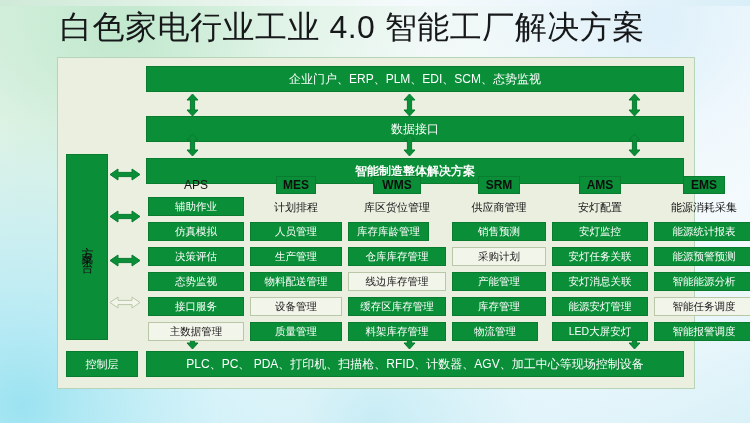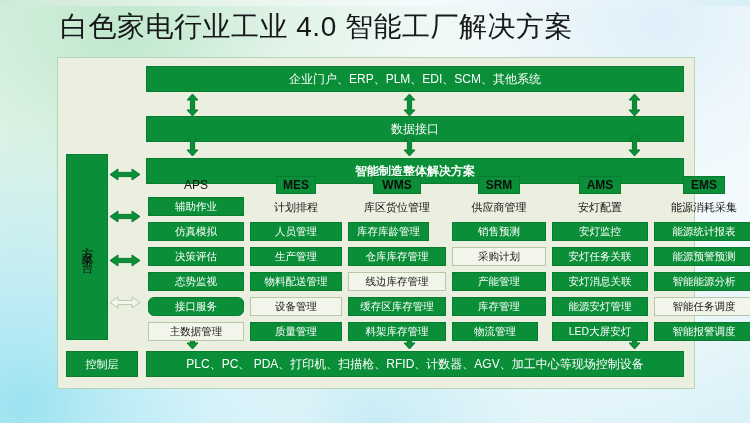--- a/index.html
+++ b/index.html
@@ -32,21 +32,21 @@
     left:0; right:0; top:0; height:6px;
     background:linear-gradient(90deg,#cfe9d8 0%,#e6f3ea 25%,#f6fbfd 55%,#e8f4fb 80%,#d7eef7 100%);
     opacity:.9;
   }
 
   
   .slide-title {
     position: absolute;
     left: 60px;
     top: 12px;
-    font-size: 28px;
+    font-size: 32px;
     line-height: 30px;
     color: #17181a;
     letter-spacing: .5px;
     white-space: nowrap;
   }
 
   
   .diagram {
     position: absolute;
     left: 57px;
@@ -185,21 +185,21 @@
 
   <div class="slide-title">白色家电行业工业 4.0 智能工厂解决方案</div>
 
   <div class="diagram">
 
     <div class="platform-bar">
       <span>方案平台</span>
     </div>
     <div class="layer-chip ctrl">控制层</div>
 
-    <div class="bar b1">企业门户、ERP、PLM、EDI、SCM、其他系统</div>
+    <div class="bar b1">企业门户、ERP、PLM、EDI、SCM、态势监视</div>
     <div class="bar b2">数据接口</div>
     <div class="bar b3" style="font-weight:bold;">智能制造整体解决方案</div>
     <div class="bar bottom">PLC、PC、 PDA、打印机、扫描枪、RFID、计数器、AGV、加工中心等现场控制设备</div>
 
     <div id="arrow-layer">
         <div class="v-arrow" style="left: 128px; top: 36px;">
           <svg width="13" height="22" viewBox="0 0 13 22">
             <path d="M6.5 0 L12 6 L8.6 6 L8.6 16 L12 16 L6.5 22 L1 16 L4.4 16 L4.4 6 L1 6 Z" fill="#0a8f38" stroke="#0a7c30" stroke-width="1"></path>
           </svg>
         </div>
@@ -264,21 +264,21 @@
           </svg>
         </div>
       </div>
 
     <div id="columns-layer">
         <div class="col-head plain" style="top: 118px; left: 90px; width: 96px;">APS</div>
         <div class="cell" style="left: 90px; width: 96px; top: 139px;">辅助作业</div>
         <div class="cell" style="left: 90px; width: 96px; top: 164px;">仿真模拟</div>
         <div class="cell" style="left: 90px; width: 96px; top: 189px;">决策评估</div>
         <div class="cell" style="left: 90px; width: 96px; top: 214px;">态势监视</div>
-        <div class="cell" style="left: 90px; width: 96px; top: 239px; border-radius: 6px;">接口服务</div>
+        <div class="cell" style="left: 90px; width: 96px; top: 239px;">接口服务</div>
         <div class="cell light" style="left: 90px; width: 96px; top: 264px;">主数据管理</div>
         <div class="col-head chip" style="top: 118px; left: 218px; width: 40px;">MES</div>
         <div class="col-sub" style="left: 192px; width: 92px; top: 140px;">计划排程</div>
         <div class="cell" style="left: 192px; width: 92px; top: 164px;">人员管理</div>
         <div class="cell" style="left: 192px; width: 92px; top: 189px;">生产管理</div>
         <div class="cell" style="left: 192px; width: 92px; top: 214px;">物料配送管理</div>
         <div class="cell light" style="left: 192px; width: 92px; top: 239px;">设备管理</div>
         <div class="cell" style="left: 192px; width: 92px; top: 264px;">质量管理</div>
         <div class="col-head chip" style="top: 118px; left: 315px; width: 48px;">WMS</div>
         <div class="col-sub" style="left: 290px; width: 98px; top: 140px;">库区货位管理</div>

